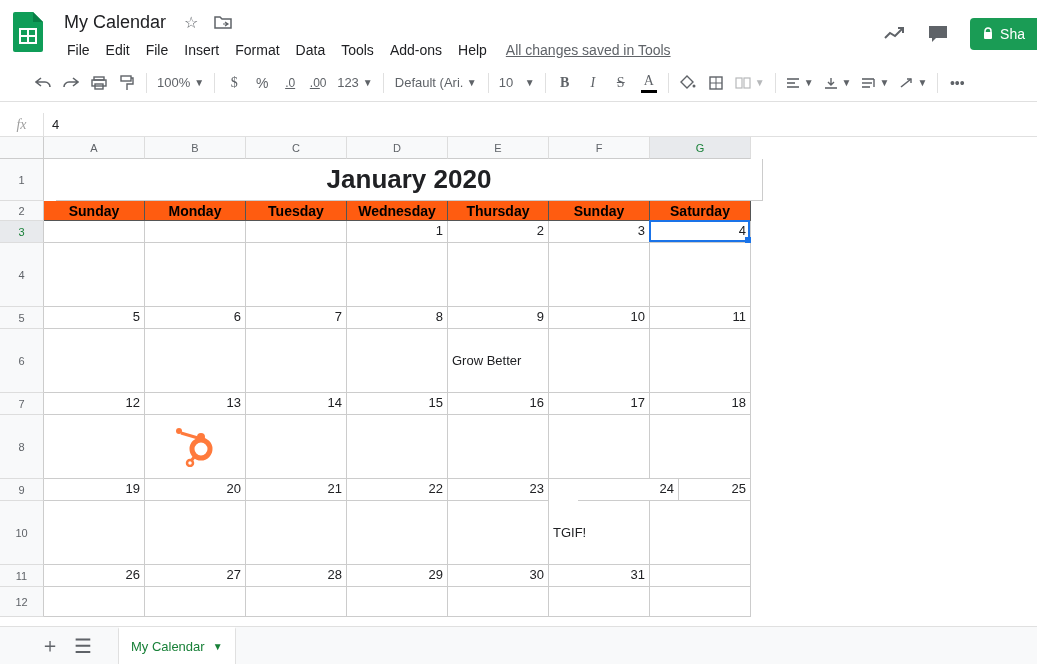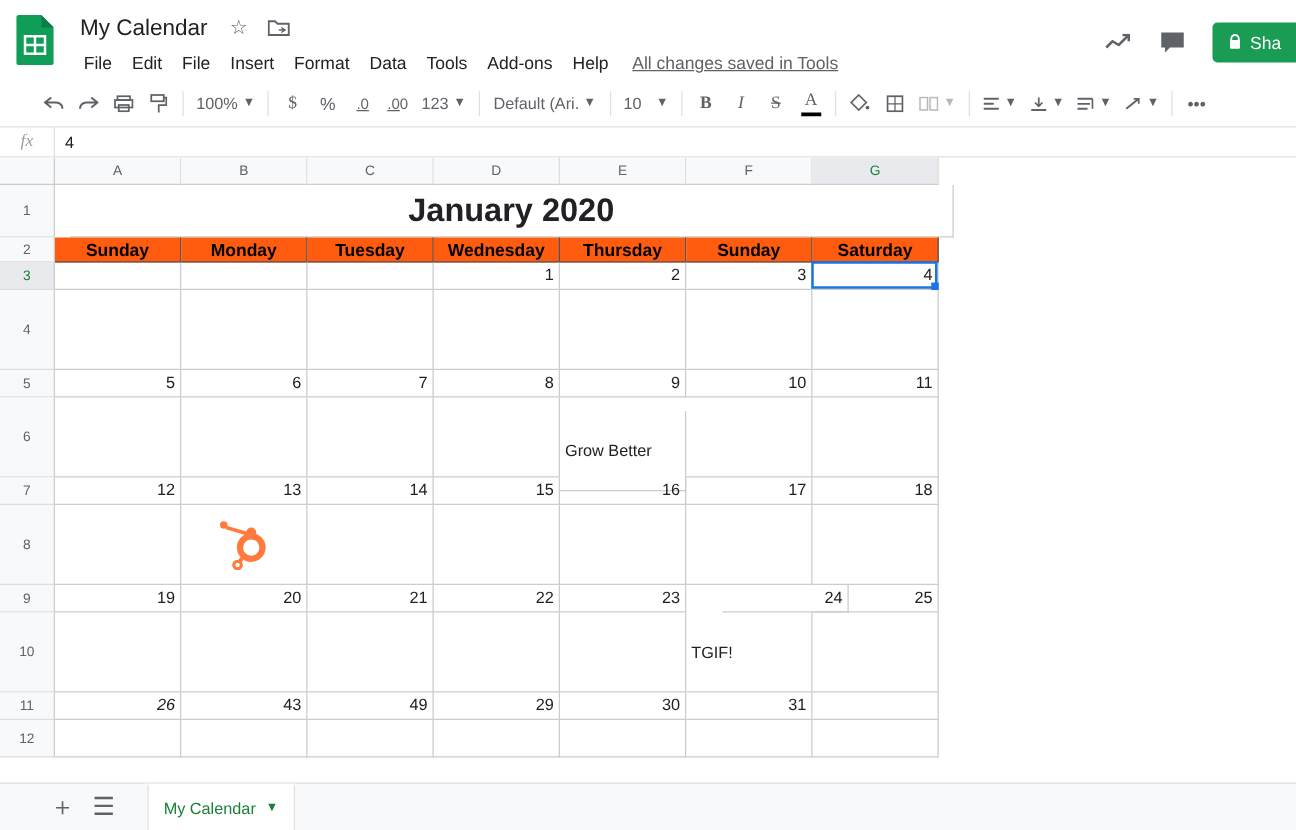--- a/index.html
+++ b/index.html
@@ -141,20 +141,21 @@
     display: flex;
     flex-direction: column;
     align-items: center;
   }
   .text-color-btn .u { height: 3px; width: 16px; background: #000; margin-top: 1px; }
   .formula-bar {
     display: flex;
     align-items: center;
     border-bottom: 1px solid #e0e0e0;
     height: 24px;
+    margin-top: 11px;
   }
   .fx {
     width: 44px;
     text-align: center;
     font-style: italic;
     color: #9e9e9e;
     font-family: serif;
     font-size: 14px;
     border-right: 1px solid #e0e0e0;
     height: 100%;
@@ -529,21 +530,21 @@
       <div class="cell dcontent cal-border" style="left: 606px; top: 84px; width: 101px; height: 64px;"></div>
       <div class="cell dnum cal-border" style="left: 0px; top: 148px; width: 101px; height: 22px;">5</div>
       <div class="cell dcontent cal-border" style="left: 0px; top: 170px; width: 101px; height: 64px;"></div>
       <div class="cell dnum cal-border" style="left: 101px; top: 148px; width: 101px; height: 22px;">6</div>
       <div class="cell dcontent cal-border" style="left: 101px; top: 170px; width: 101px; height: 64px;"></div>
       <div class="cell dnum cal-border" style="left: 202px; top: 148px; width: 101px; height: 22px;">7</div>
       <div class="cell dcontent cal-border" style="left: 202px; top: 170px; width: 101px; height: 64px;"></div>
       <div class="cell dnum cal-border" style="left: 303px; top: 148px; width: 101px; height: 22px;">8</div>
       <div class="cell dcontent cal-border" style="left: 303px; top: 170px; width: 101px; height: 64px;"></div>
       <div class="cell dnum cal-border" style="left: 404px; top: 148px; width: 101px; height: 22px;">9</div>
-      <div class="cell dcontent cal-border" style="left: 404px; top: 181px; width: 101px; height: 64px; display: flex; align-items: center; padding-left: 4px;">Grow Better</div>
+      <div class="cell dcontent cal-border" style="left: 404px; top: 170px; width: 101px; height: 64px; display: flex; align-items: center; padding-left: 4px;">Grow Better</div>
       <div class="cell dnum cal-border" style="left: 505px; top: 148px; width: 101px; height: 22px;">10</div>
       <div class="cell dcontent cal-border" style="left: 505px; top: 170px; width: 101px; height: 64px;"></div>
       <div class="cell dnum cal-border" style="left: 606px; top: 148px; width: 101px; height: 22px;">11</div>
       <div class="cell dcontent cal-border" style="left: 606px; top: 170px; width: 101px; height: 64px;"></div>
       <div class="cell dnum cal-border" style="left: 0px; top: 234px; width: 101px; height: 22px;">12</div>
       <div class="cell dcontent cal-border" style="left: 0px; top: 256px; width: 101px; height: 64px;"></div>
       <div class="cell dnum cal-border" style="left: 101px; top: 234px; width: 101px; height: 22px;">13</div>
       <div class="cell dcontent cal-border hubspot" style="left: 101px; top: 256px; width: 101px; height: 64px;">
         <svg width="40" height="40" viewBox="0 0 40 40">
           <circle cx="4" cy="4" r="3" fill="#ff7a3c"></circle>
@@ -572,25 +573,25 @@
       <div class="cell dnum cal-border" style="left: 202px; top: 320px; width: 101px; height: 22px;">21</div>
       <div class="cell dcontent cal-border" style="left: 202px; top: 342px; width: 101px; height: 64px;"></div>
       <div class="cell dnum cal-border" style="left: 303px; top: 320px; width: 101px; height: 22px;">22</div>
       <div class="cell dcontent cal-border" style="left: 303px; top: 342px; width: 101px; height: 64px;"></div>
       <div class="cell dnum cal-border" style="left: 404px; top: 320px; width: 101px; height: 22px;">23</div>
       <div class="cell dcontent cal-border" style="left: 404px; top: 342px; width: 101px; height: 64px;"></div>
       <div class="cell dnum cal-border" style="left: 534px; top: 320px; width: 101px; height: 22px;">24</div>
       <div class="cell dcontent cal-border" style="left: 505px; top: 342px; width: 101px; height: 64px; display: flex; align-items: center; padding-left: 4px;">TGIF!</div>
       <div class="cell dnum cal-border" style="left: 606px; top: 320px; width: 101px; height: 22px;">25</div>
       <div class="cell dcontent cal-border" style="left: 606px; top: 342px; width: 101px; height: 64px;"></div>
-      <div class="cell dnum cal-border" style="left: 0px; top: 406px; width: 101px; height: 22px; font-style: italic;">26</div>
+      <div class="cell dnum cal-border" style="left: 0px; top: 406px; width: 101px; height: 22px;">26</div>
       <div class="cell dcontent cal-border" style="left: 0px; top: 428px; width: 101px; height: 30px;"></div>
-      <div class="cell dnum cal-border" style="left: 101px; top: 406px; width: 101px; height: 22px;">43</div>
+      <div class="cell dnum cal-border" style="left: 101px; top: 406px; width: 101px; height: 22px;">27</div>
       <div class="cell dcontent cal-border" style="left: 101px; top: 428px; width: 101px; height: 30px;"></div>
-      <div class="cell dnum cal-border" style="left: 202px; top: 406px; width: 101px; height: 22px;">49</div>
+      <div class="cell dnum cal-border" style="left: 202px; top: 406px; width: 101px; height: 22px;">28</div>
       <div class="cell dcontent cal-border" style="left: 202px; top: 428px; width: 101px; height: 30px;"></div>
       <div class="cell dnum cal-border" style="left: 303px; top: 406px; width: 101px; height: 22px;">29</div>
       <div class="cell dcontent cal-border" style="left: 303px; top: 428px; width: 101px; height: 30px;"></div>
       <div class="cell dnum cal-border" style="left: 404px; top: 406px; width: 101px; height: 22px;">30</div>
       <div class="cell dcontent cal-border" style="left: 404px; top: 428px; width: 101px; height: 30px;"></div>
       <div class="cell dnum cal-border" style="left: 505px; top: 406px; width: 101px; height: 22px;">31</div>
       <div class="cell dcontent cal-border" style="left: 505px; top: 428px; width: 101px; height: 30px;"></div>
       <div class="cell dnum cal-border" style="left: 606px; top: 406px; width: 101px; height: 22px;"></div>
       <div class="cell dcontent cal-border" style="left: 606px; top: 428px; width: 101px; height: 30px;"></div>
       <div class="sel-box" style="left: 605px; top: 61px; width: 101px; height: 22px;">

